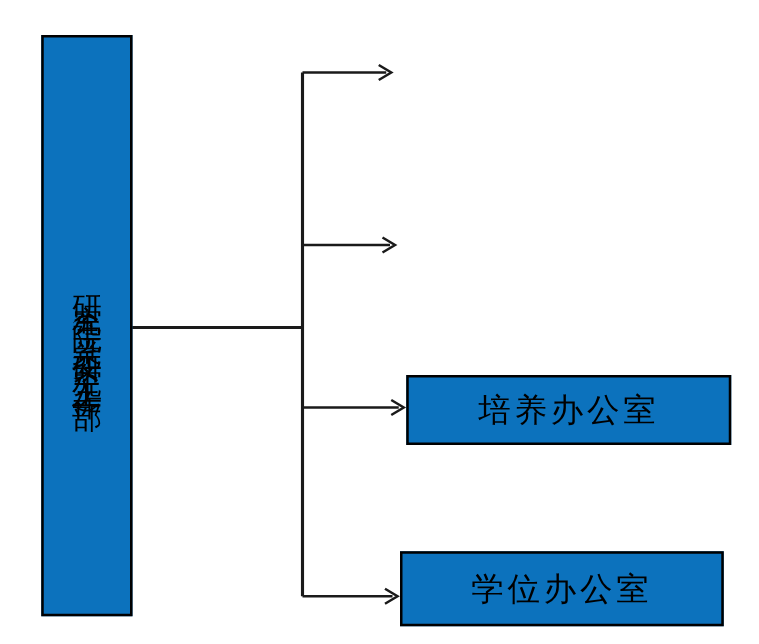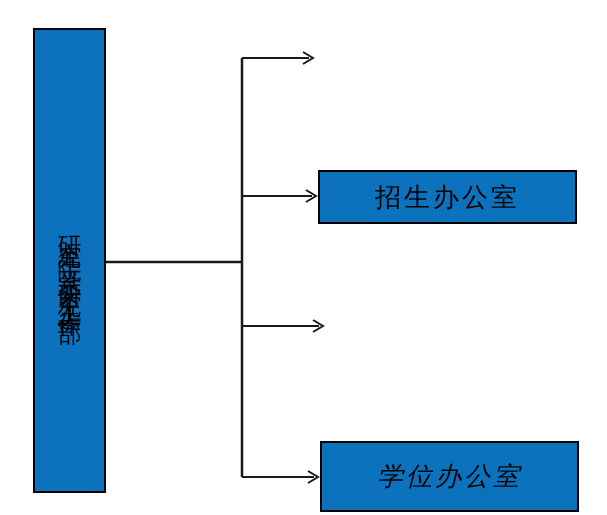--- a/index.html
+++ b/index.html
@@ -47,21 +47,21 @@
     white-space: nowrap;
   }
   .child-node {
     font-size: 26px;
     letter-spacing: 3px;
     white-space: nowrap;
   }
   .child-0 { left: 315px; top: 31px;  width: 259px; height: 55px; }
   .child-1 { left: 318px; top: 170px; width: 259px; height: 54px; }
   .child-2 { left: 325px; top: 300px; width: 260px; height: 56px; }
-  .child-3 { left: 320px; top: 441px; width: 259px; height: 71px; font-style: italic; }
+  .child-3 { left: 320px; top: 441px; width: 259px; height: 60px; }
 </style>
 </head>
 <body>
 
 <div class="canvas">
 
   <svg class="connector-layer" width="607" height="515" viewBox="0 0 607 515" fill="none" stroke="#1A1A1A" stroke-width="2.5" stroke-linecap="butt">
 
     <line x1="105" y1="262" x2="243" y2="262"></line>
 
@@ -78,22 +78,22 @@
 
     <line x1="242" y1="477" x2="314" y2="477" stroke-width="2"></line>
     <path d="M308,471 L318,477 L308,483" stroke-width="2"></path>
   </svg>
 
   <div class="node root-node">
     <span class="vtext">研究生院（党委研究生工作部）</span>
   </div>
 
 
-  <div class="node child-node child-1">
-    <span>招生办公室</span>
+
+  <div class="node child-node child-2">
+    <span>培养办公室</span>
   </div>
-
 
   <div class="node child-node child-3">
     <span>学位办公室</span>
   </div>
 
 </div>
 
 </body></html>

